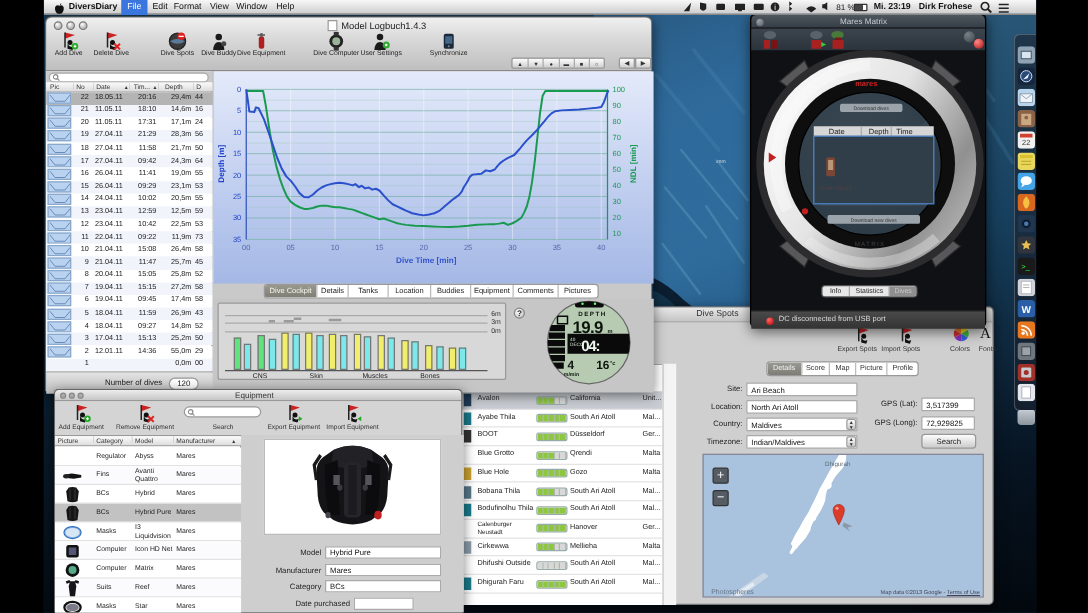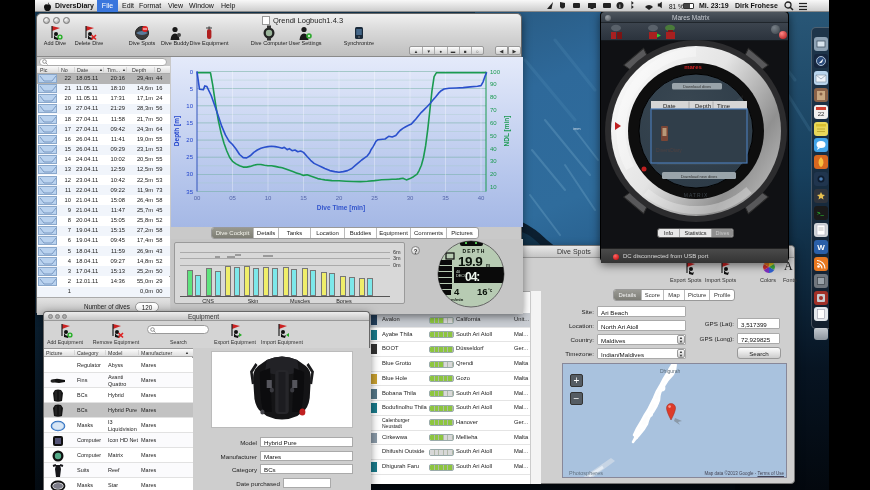--- a/index.html
+++ b/index.html
@@ -396,21 +396,21 @@
  <div class="abs" style="left:7px;top:28px;width:13px;height:13px;background:#555c63;border:1px solid #333;border-radius:2px;color:#fff;font-size:10px;text-align:center;line-height:11px;">−</div>
  <div class="abs" style="right:2px;bottom:1px;font-size:4.5px;color:#445;">Map data ©2013 Google - <span style="text-decoration:underline">Terms of Use</span></div>
 </div>
     </div>
     <div class="win" style="left:1px;top:13px;width:486px;height:300px;background:#c9c9c9;border-radius:5px 5px 0 0;border:1px solid #666;border-bottom:none;">
  <div style="position:absolute;left:0;top:0;width:100%;height:43px;background:linear-gradient(#f0f0f0 0%,#d9d9d9 40%,#bfbfbf 100%);border-bottom:1px solid #8a8a8a;border-radius:5px 5px 0 0;"></div>
  <div class="abs" style="left:6px;top:2.5px;width:7px;height:7px;border-radius:50%;background:radial-gradient(circle at 35% 30%,#fdfdfd,#9a9a9a);border:0.5px solid #777;"></div>
  <div class="abs" style="left:16px;top:2.5px;width:7px;height:7px;border-radius:50%;background:radial-gradient(circle at 35% 30%,#fdfdfd,#9a9a9a);border:0.5px solid #777;"></div>
  <div class="abs" style="left:26px;top:2.5px;width:7px;height:7px;border-radius:50%;background:radial-gradient(circle at 35% 30%,#fdfdfd,#9a9a9a);border:0.5px solid #777;"></div>
  <div class="abs" style="left:225px;top:1.5px;width:8px;height:9px;background:#fff;border:1px solid #999;"></div>
- <span class="tt" style="left:236px;top:2px;font-size:7.5px;color:#222;">Qrendi Logbuch1.4.3</span>
+ <span class="tt" style="left:236px;top:2px;font-size:7.5px;color:#222;">Model Logbuch1.4.3</span>
       <svg class="abs" style="left:10px;top:11px" width="16" height="16" viewBox="0 0 16 16">
         <path d="M5 1 L13 3 L5 6 Z" fill="#cc2222"></path>
         <line x1="5" y1="1" x2="5" y2="13" stroke="#222" stroke-width="1.2"></line>
         <circle cx="9" cy="9" r="2" fill="#111"></circle>
         <path d="M7 10 Q9 14 12 12 L11 15 L7 14 Z" fill="#111"></path>
         <circle cx="13" cy="12" r="2.6" fill="#2a2"></circle>
         <path d="M11.8 12 h2.4 M13 10.8 v2.4" stroke="#fff" stroke-width="0.9"></path>
       </svg>
       <span class="tt" style="left:-2.8000000000000007px;top:26px;font-size:5.5px;color:#222;width:41.6px;text-align:center;">Add Dive</span>
       <svg class="abs" style="left:44px;top:11px" width="16" height="16" viewBox="0 0 16 16">

